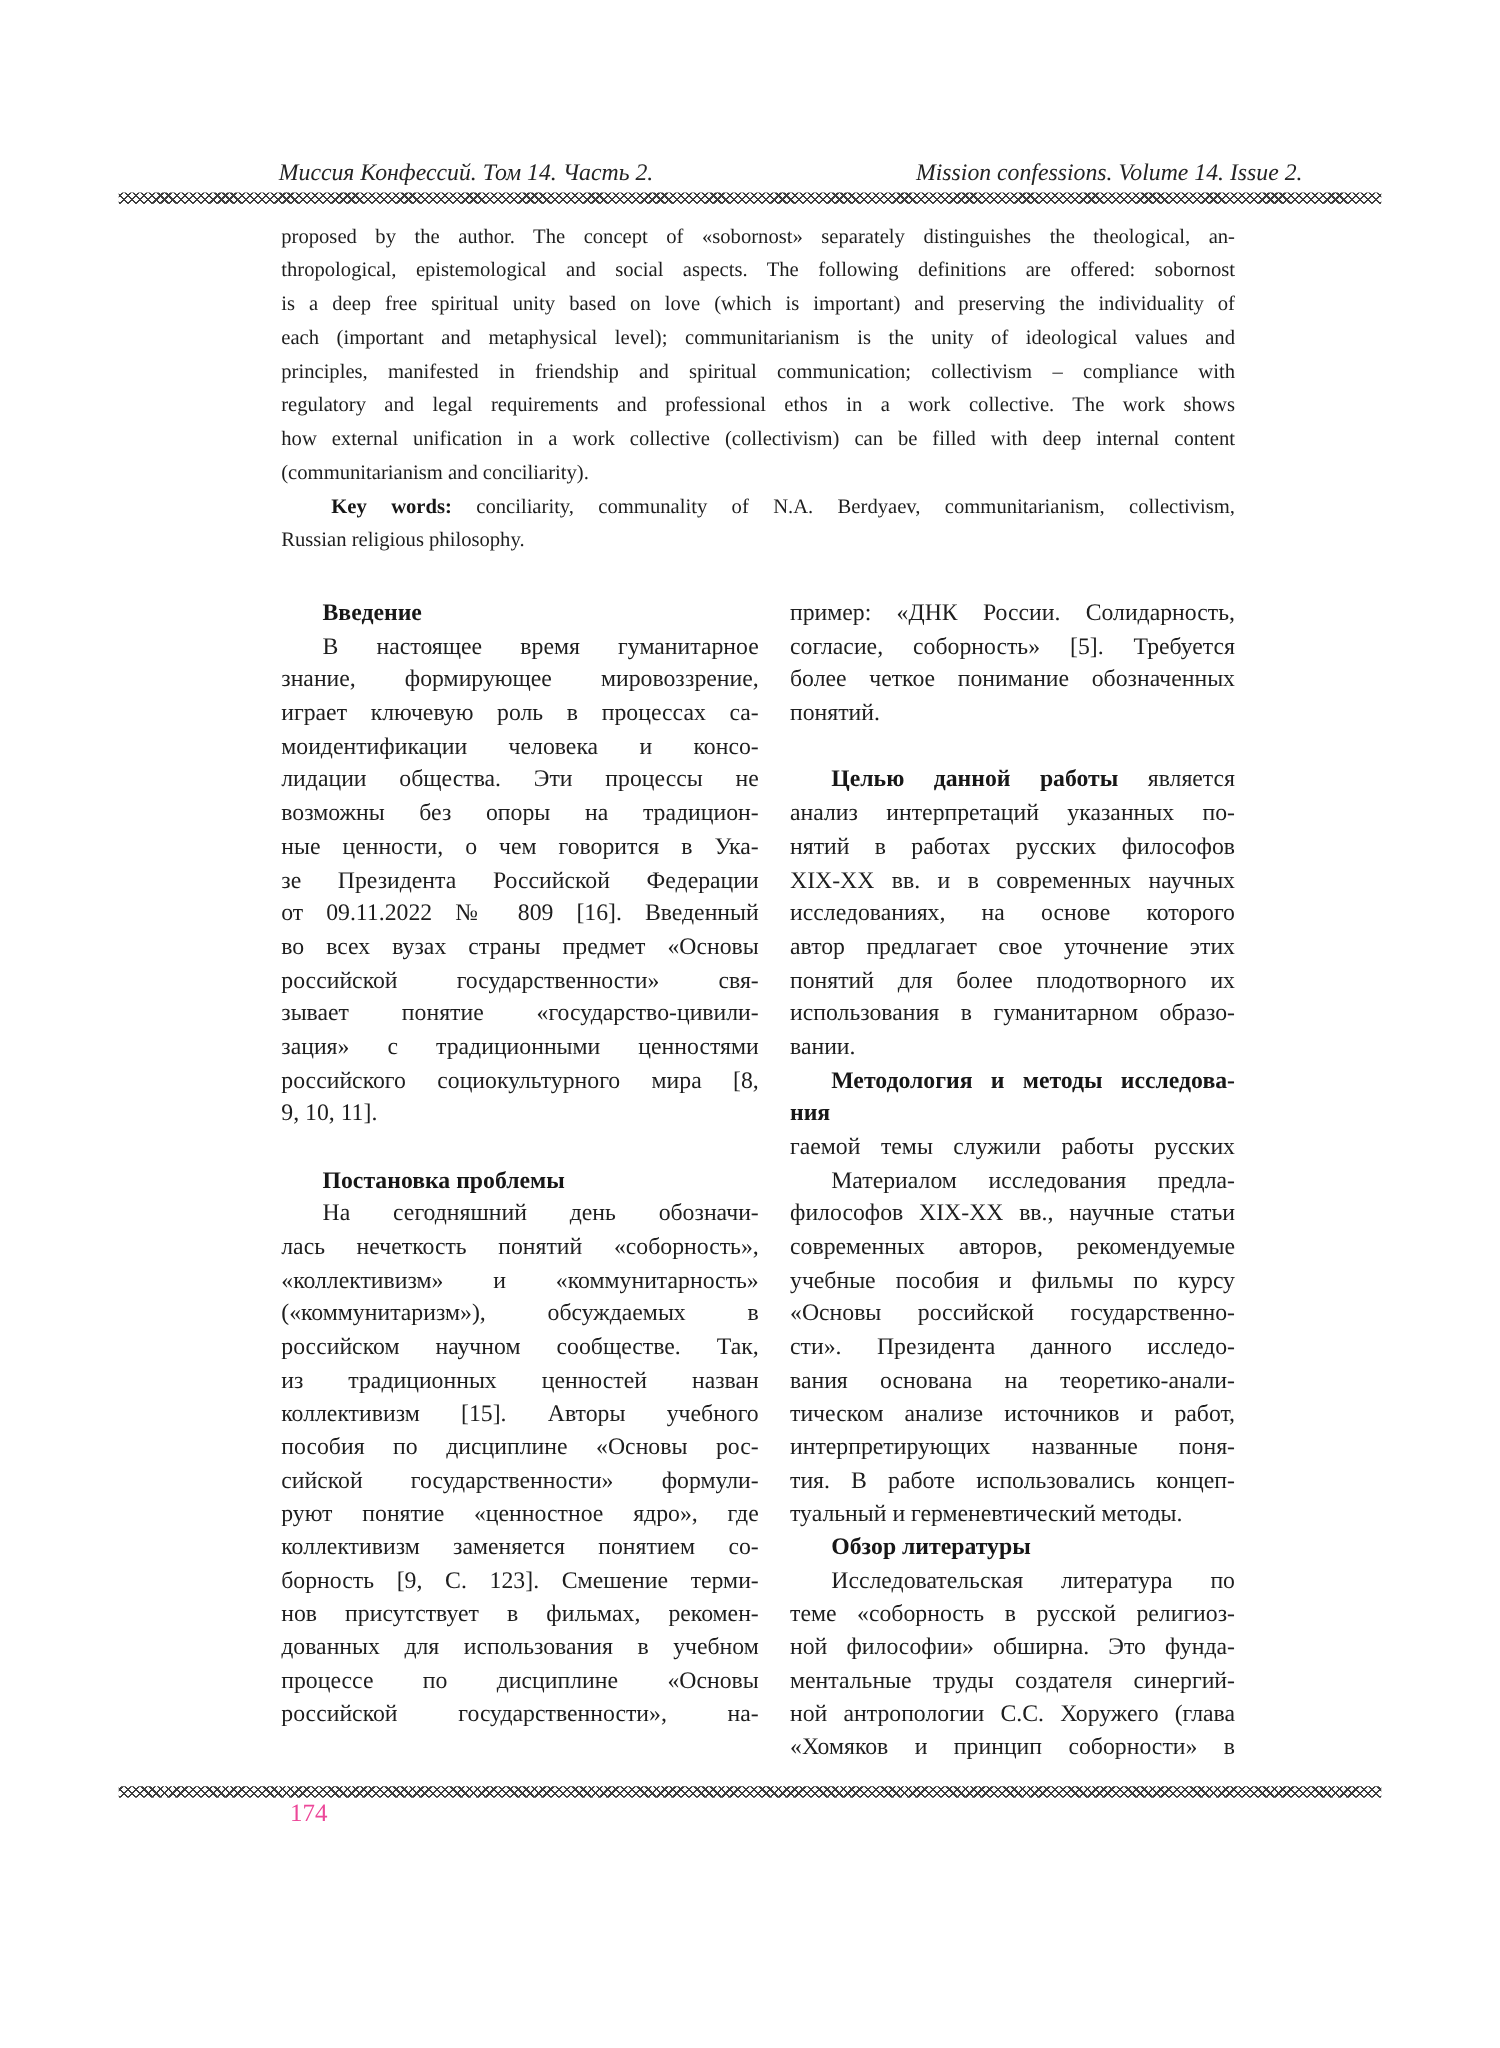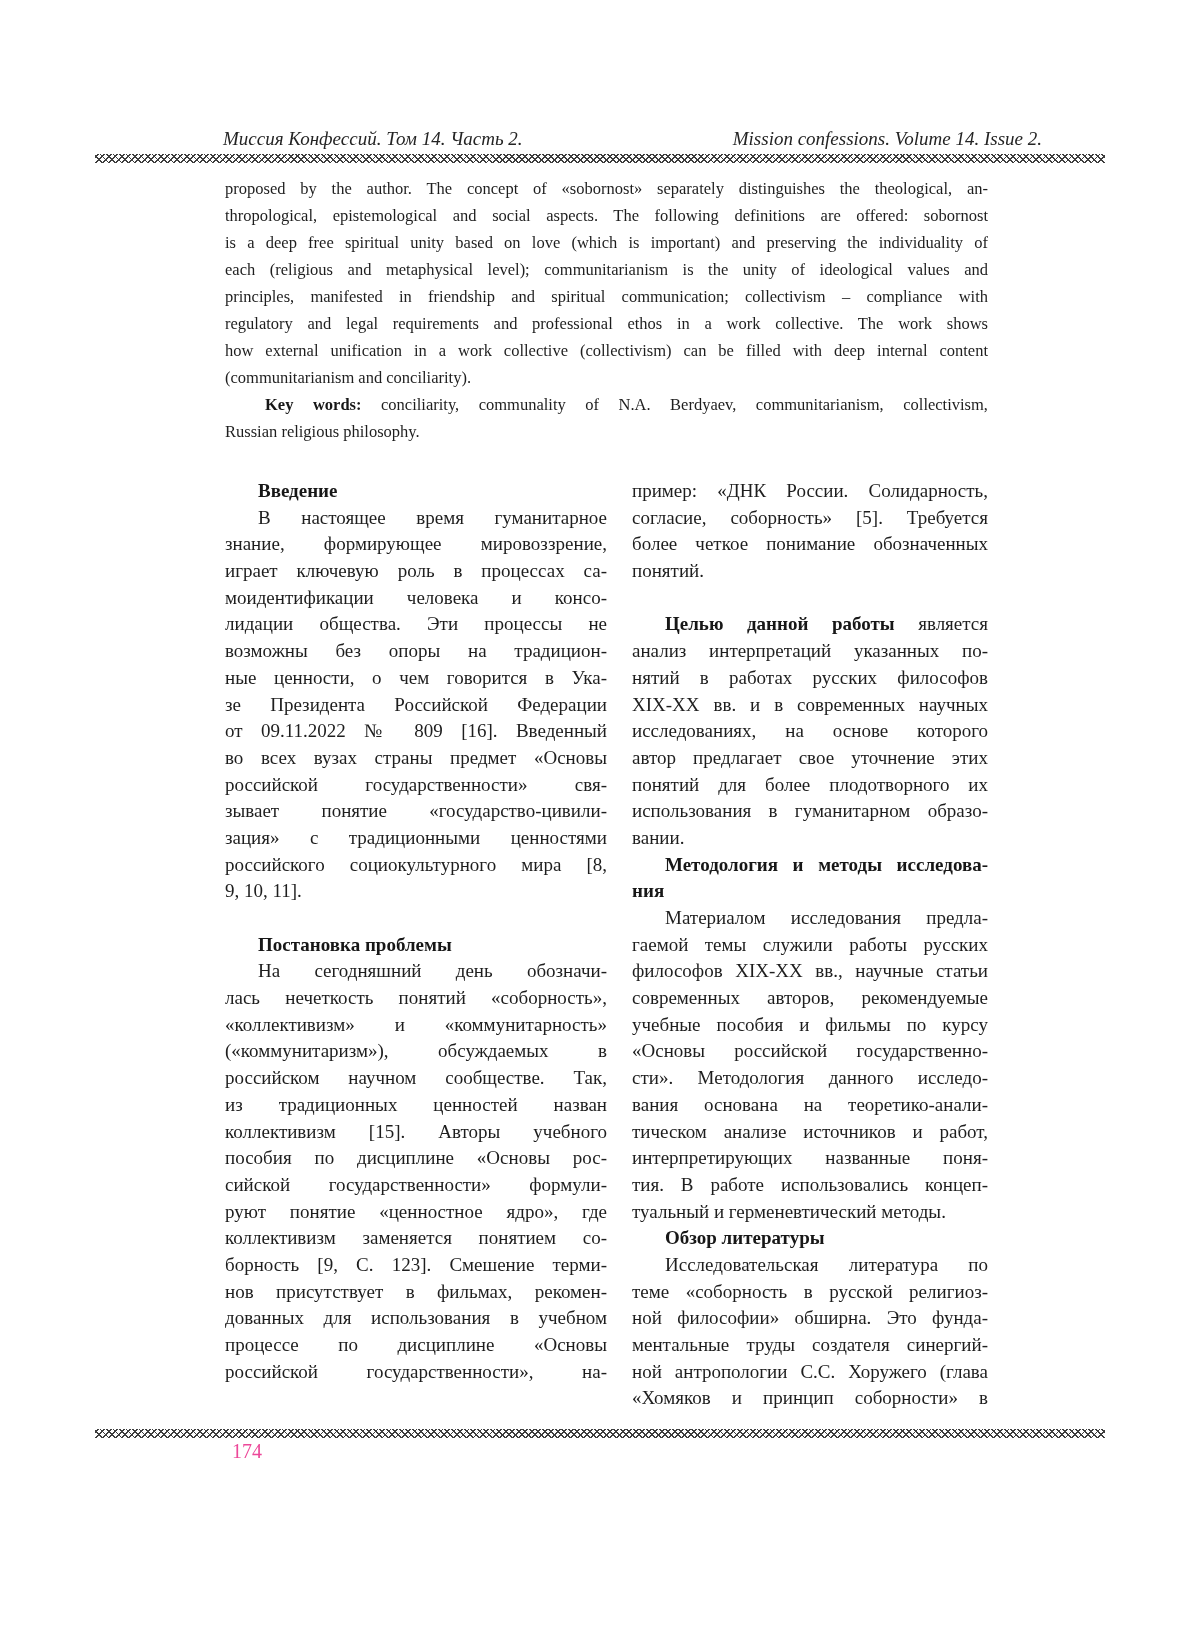--- a/index.html
+++ b/index.html
@@ -56,21 +56,21 @@
   <div class="hdr hdr-left">Миссия Конфессий. Том 14. Часть 2.</div>
 
   <div class="hdr hdr-right">Mission confessions. Volume 14. Issue 2.</div>
 
   <div class="chain-rule rule-top"></div>
 
   <div class="abstract">
       <div class="abs-line just"><span>proposed by the author. The concept of «sobornost» separately distinguishes the theological, an-</span></div>
       <div class="abs-line just"><span>thropological, epistemological and social aspects. The following definitions are offered: sobornost</span></div>
       <div class="abs-line just"><span>is a deep free spiritual unity based on love (which is important) and preserving the individuality of</span></div>
-      <div class="abs-line just"><span>each (religious and metaphysical level); communitarianism is the unity of ideological values and</span></div>
+      <div class="abs-line just"><span>each (important and metaphysical level); communitarianism is the unity of ideological values and</span></div>
       <div class="abs-line just"><span>principles, manifested in friendship and spiritual communication; collectivism – compliance with</span></div>
       <div class="abs-line just"><span>regulatory and legal requirements and professional ethos in a work collective. The work shows</span></div>
       <div class="abs-line just"><span>how external unification in a work collective (collectivism) can be filled with deep internal content</span></div>
       <div class="abs-line"><span>(communitarianism and conciliarity).</span></div>
       <div class="abs-line just ind"><span class="bold">Key words: </span><span>conciliarity, communality of N.A. Berdyaev, communitarianism, collectivism,</span></div>
       <div class="abs-line"><span>Russian religious philosophy.</span></div>
     </div>
 
   <div class="columns">
     <div class="col col-left">
@@ -119,27 +119,27 @@
         <div class="tline just"><span>анализ интерпретаций указанных по-</span></div>
         <div class="tline just"><span>нятий в работах русских философов</span></div>
         <div class="tline just"><span>XIX-XX вв. и в современных научных</span></div>
         <div class="tline just"><span>исследованиях, на основе которого</span></div>
         <div class="tline just"><span>автор предлагает свое уточнение этих</span></div>
         <div class="tline just"><span>понятий для более плодотворного их</span></div>
         <div class="tline just"><span>использования в гуманитарном образо-</span></div>
         <div class="tline"><span>вании.</span></div>
         <div class="tline just ind bold"><span>Методология и методы исследова-</span></div>
         <div class="tline bold"><span>ния</span></div>
+        <div class="tline just"><span>гаемой темы служили работы русских</span></div>
         <div class="tline just ind"><span>Материалом исследования предла-</span></div>
-        <div class="tline just"><span>гаемой темы служили работы русских</span></div>
         <div class="tline just"><span>философов XIX-XX вв., научные статьи</span></div>
         <div class="tline just"><span>современных авторов, рекомендуемые</span></div>
         <div class="tline just"><span>учебные пособия и фильмы по курсу</span></div>
         <div class="tline just"><span>«Основы российской государственно-</span></div>
-        <div class="tline just"><span>сти». Методология данного исследо-</span></div>
+        <div class="tline just"><span>сти». Президента данного исследо-</span></div>
         <div class="tline just"><span>вания основана на теоретико-анали-</span></div>
         <div class="tline just"><span>тическом анализе источников и работ,</span></div>
         <div class="tline just"><span>интерпретирующих названные поня-</span></div>
         <div class="tline just"><span>тия. В работе использовались концеп-</span></div>
         <div class="tline"><span>туальный и герменевтический методы.</span></div>
         <div class="tline ind bold"><span>Обзор литературы</span></div>
         <div class="tline just ind"><span>Исследовательская литература по</span></div>
         <div class="tline just"><span>теме «соборность в русской религиоз-</span></div>
         <div class="tline just"><span>ной философии» обширна. Это фунда-</span></div>
         <div class="tline just"><span>ментальные труды создателя синергий-</span></div>

